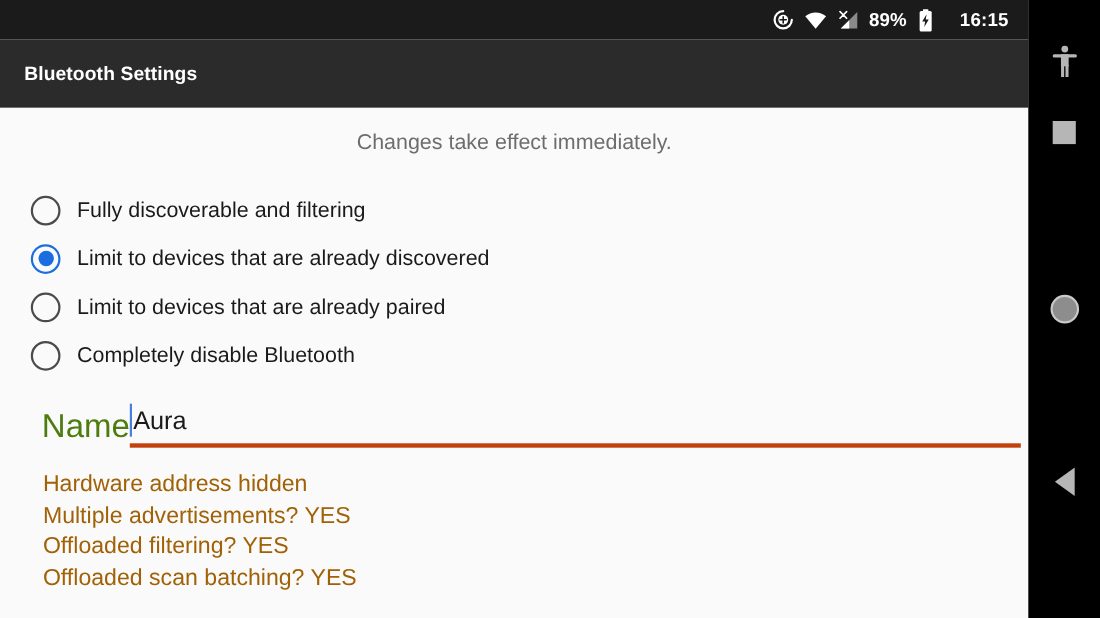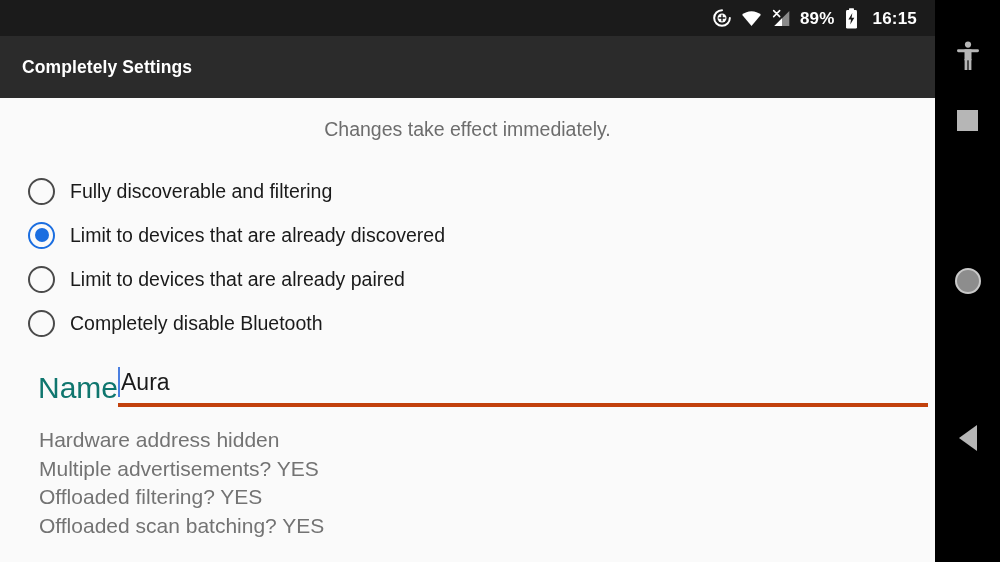--- a/index.html
+++ b/index.html
@@ -48,21 +48,21 @@
     justify-content: center;
     height: 22px;
   }
   .sb-text {
     color: #fff;
     font-size: 17px;
     font-weight: bold;
     letter-spacing: 0.2px;
     line-height: 1;
   }
-  #sb-time { margin-left: 6px; }
+  #sb-time { margin-left: 16px; }
   #sb-battery-pct { margin-right: 1px; }
 
   
   #action-bar {
     position: absolute;
     left: 0; top: 36px;
     width: 935px;
     height: 62px;
     background: #2b2b2b;
     display: flex;
@@ -148,21 +148,21 @@
   #name-field-row {
     position: absolute;
     left: 38px;
     top: 265px;
     width: 890px;
     display: flex;
     align-items: flex-end;
   }
   #name-label {
     font-size: 30px;
-    color: #0f766e;
+    color: #4d7c0f;
     line-height: 38px;
     flex: 0 0 auto;
   }
   #name-input-wrap {
     position: relative;
     flex: 1 1 auto;
     height: 44px;
     border-bottom: 4px solid #c2410c;
     display: flex;
     align-items: center;
@@ -185,21 +185,21 @@
 
   
   #info-block {
     position: absolute;
     left: 39px;
     top: 328px;
     width: 860px;
   }
   .info-line {
     font-size: 21px;
-    color: #737373;
+    color: #a16207;
     line-height: 28.5px;
     white-space: nowrap;
   }
 
   
   #nav-bar {
     position: absolute;
     left: 935px; top: 0;
     width: 65px;
     height: 562px;
@@ -275,21 +275,21 @@
           <rect x="4.3" y="0.4" width="5.4" height="2.3" rx="0.6" fill="#ffffff"></rect>
           <rect x="1" y="2.3" width="12" height="20.2" rx="1.5" fill="#ffffff"></rect>
           <path d="M7.9 5.4 3.6 12.6h2.9l-0.9 5.6 4.5-7.5H7.1l0.8-5.3z" fill="#1b1b1b"></path>
         </svg>
       </span>
 
       <span class="sb-text" id="sb-time">16:15</span>
     </div>
 
     <div id="action-bar">
-      <span id="app-title">Completely Settings</span>
+      <span id="app-title">Bluetooth Settings</span>
     </div>
     <div id="bar-shadow"></div>
 
     <div id="page-body">
 
       <div id="hint-text">Changes take effect immediately.</div>
 
       <div id="radio-group">
 
         <div class="radio-row">

